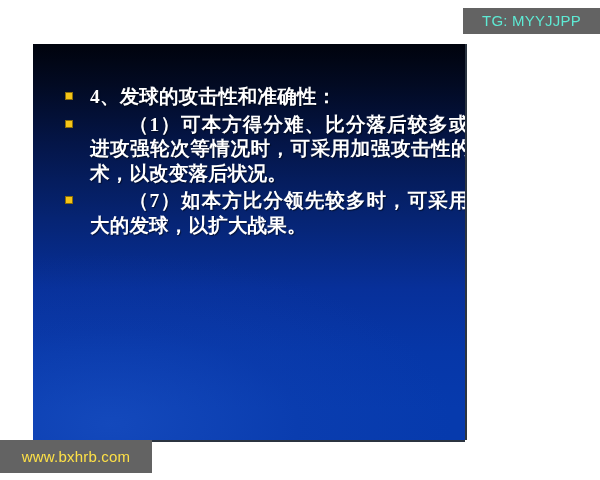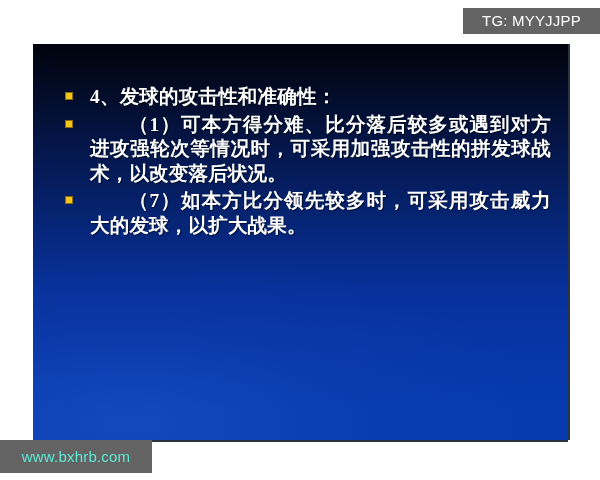--- a/index.html
+++ b/index.html
@@ -17,36 +17,36 @@
   }
 
   
   #tg-badge {
     position: absolute;
     top: 8px;
     left: 463px;
     width: 137px;
     height: 26px;
     background: #636363;
-    color: #ffffff;
+    color: #5eead4;
     font-family: "Liberation Sans", sans-serif;
     font-size: 15px;
     line-height: 26px;
     text-align: center;
     letter-spacing: 0.2px;
     white-space: nowrap;
     z-index: 40;
   }
 
   
   #slide {
     position: absolute;
     left: 33px;
     top: 44px;
-    width: 535px;
+    width: 432px;
     height: 396px;
     background:
       linear-gradient(to bottom,
         #00030d 0%,
         #020a22 10%,
         #04164a 26%,
         #062473 44%,
         #07309a 62%,
         #0637a8 78%,
         #063aad 92%,
@@ -118,21 +118,21 @@
   }
 
   
   #site-watermark {
     position: absolute;
     left: 0;
     top: 440px;
     width: 152px;
     height: 33px;
     background: #636363;
-    color: #5eead4;
+    color: #fde047;
     font-family: "Liberation Sans", sans-serif;
     font-size: 15px;
     line-height: 33px;
     text-align: center;
     letter-spacing: 0.2px;
     white-space: nowrap;
     z-index: 41;
   }
 </style>
 </head>

